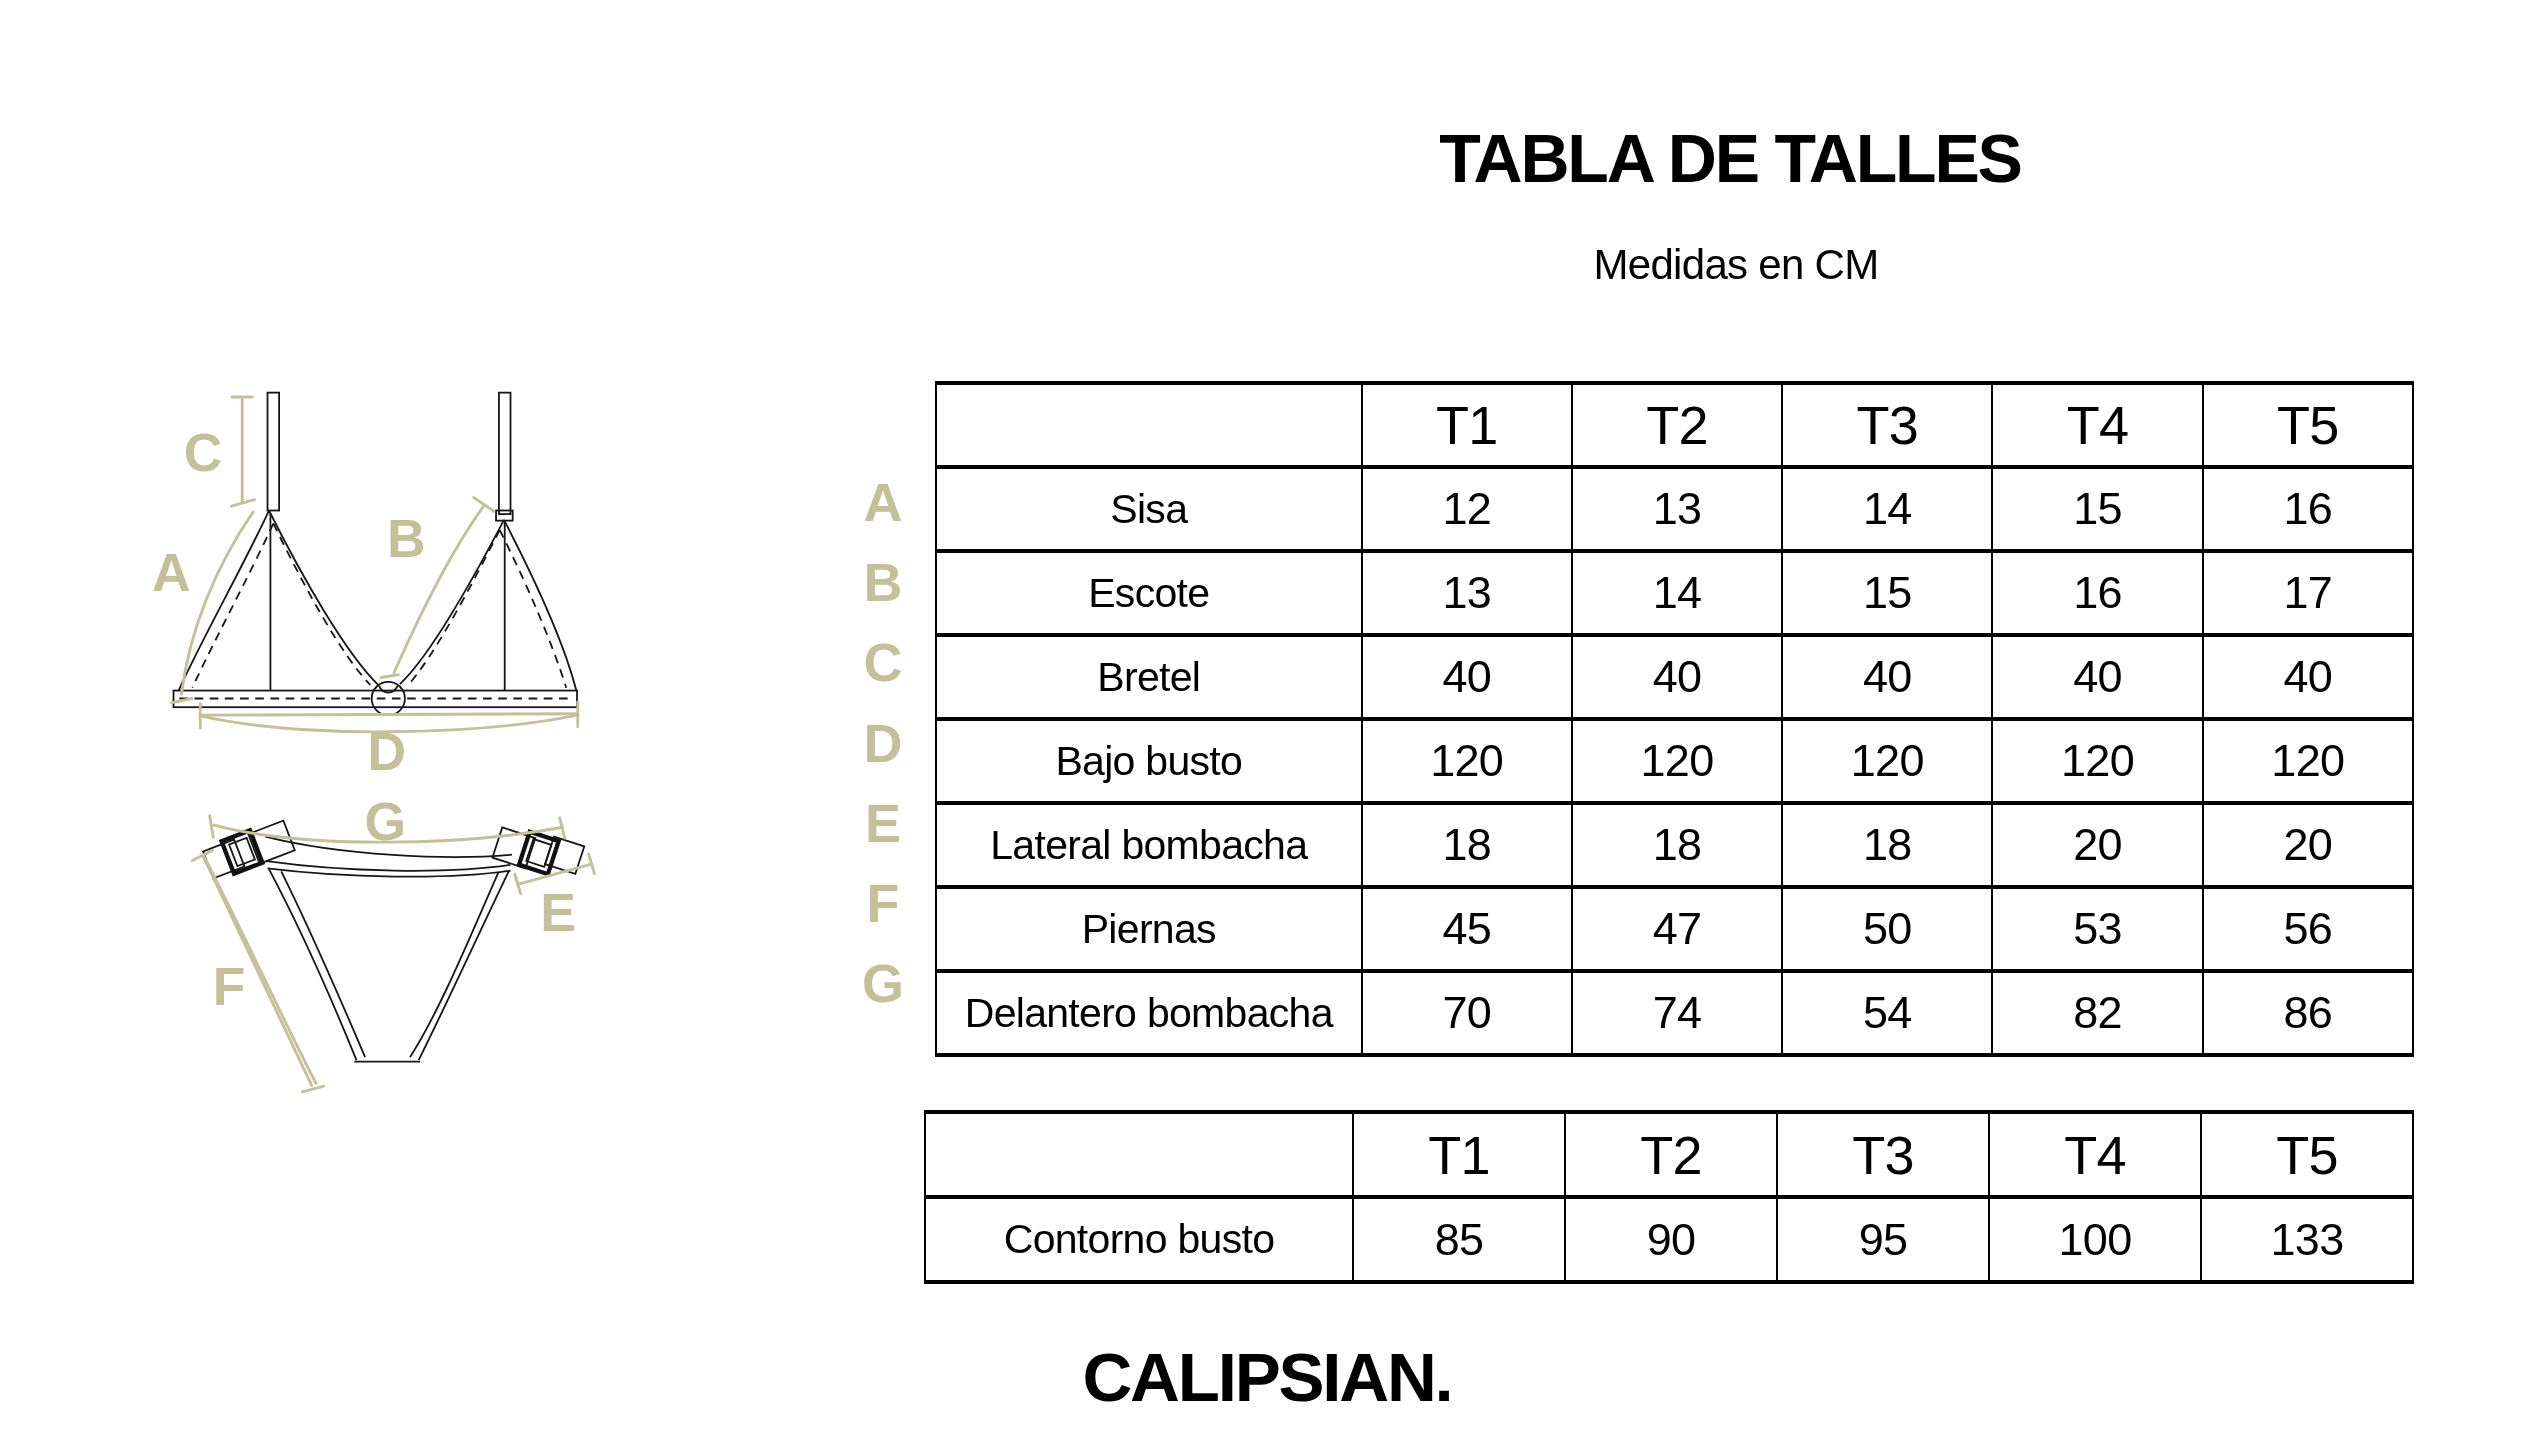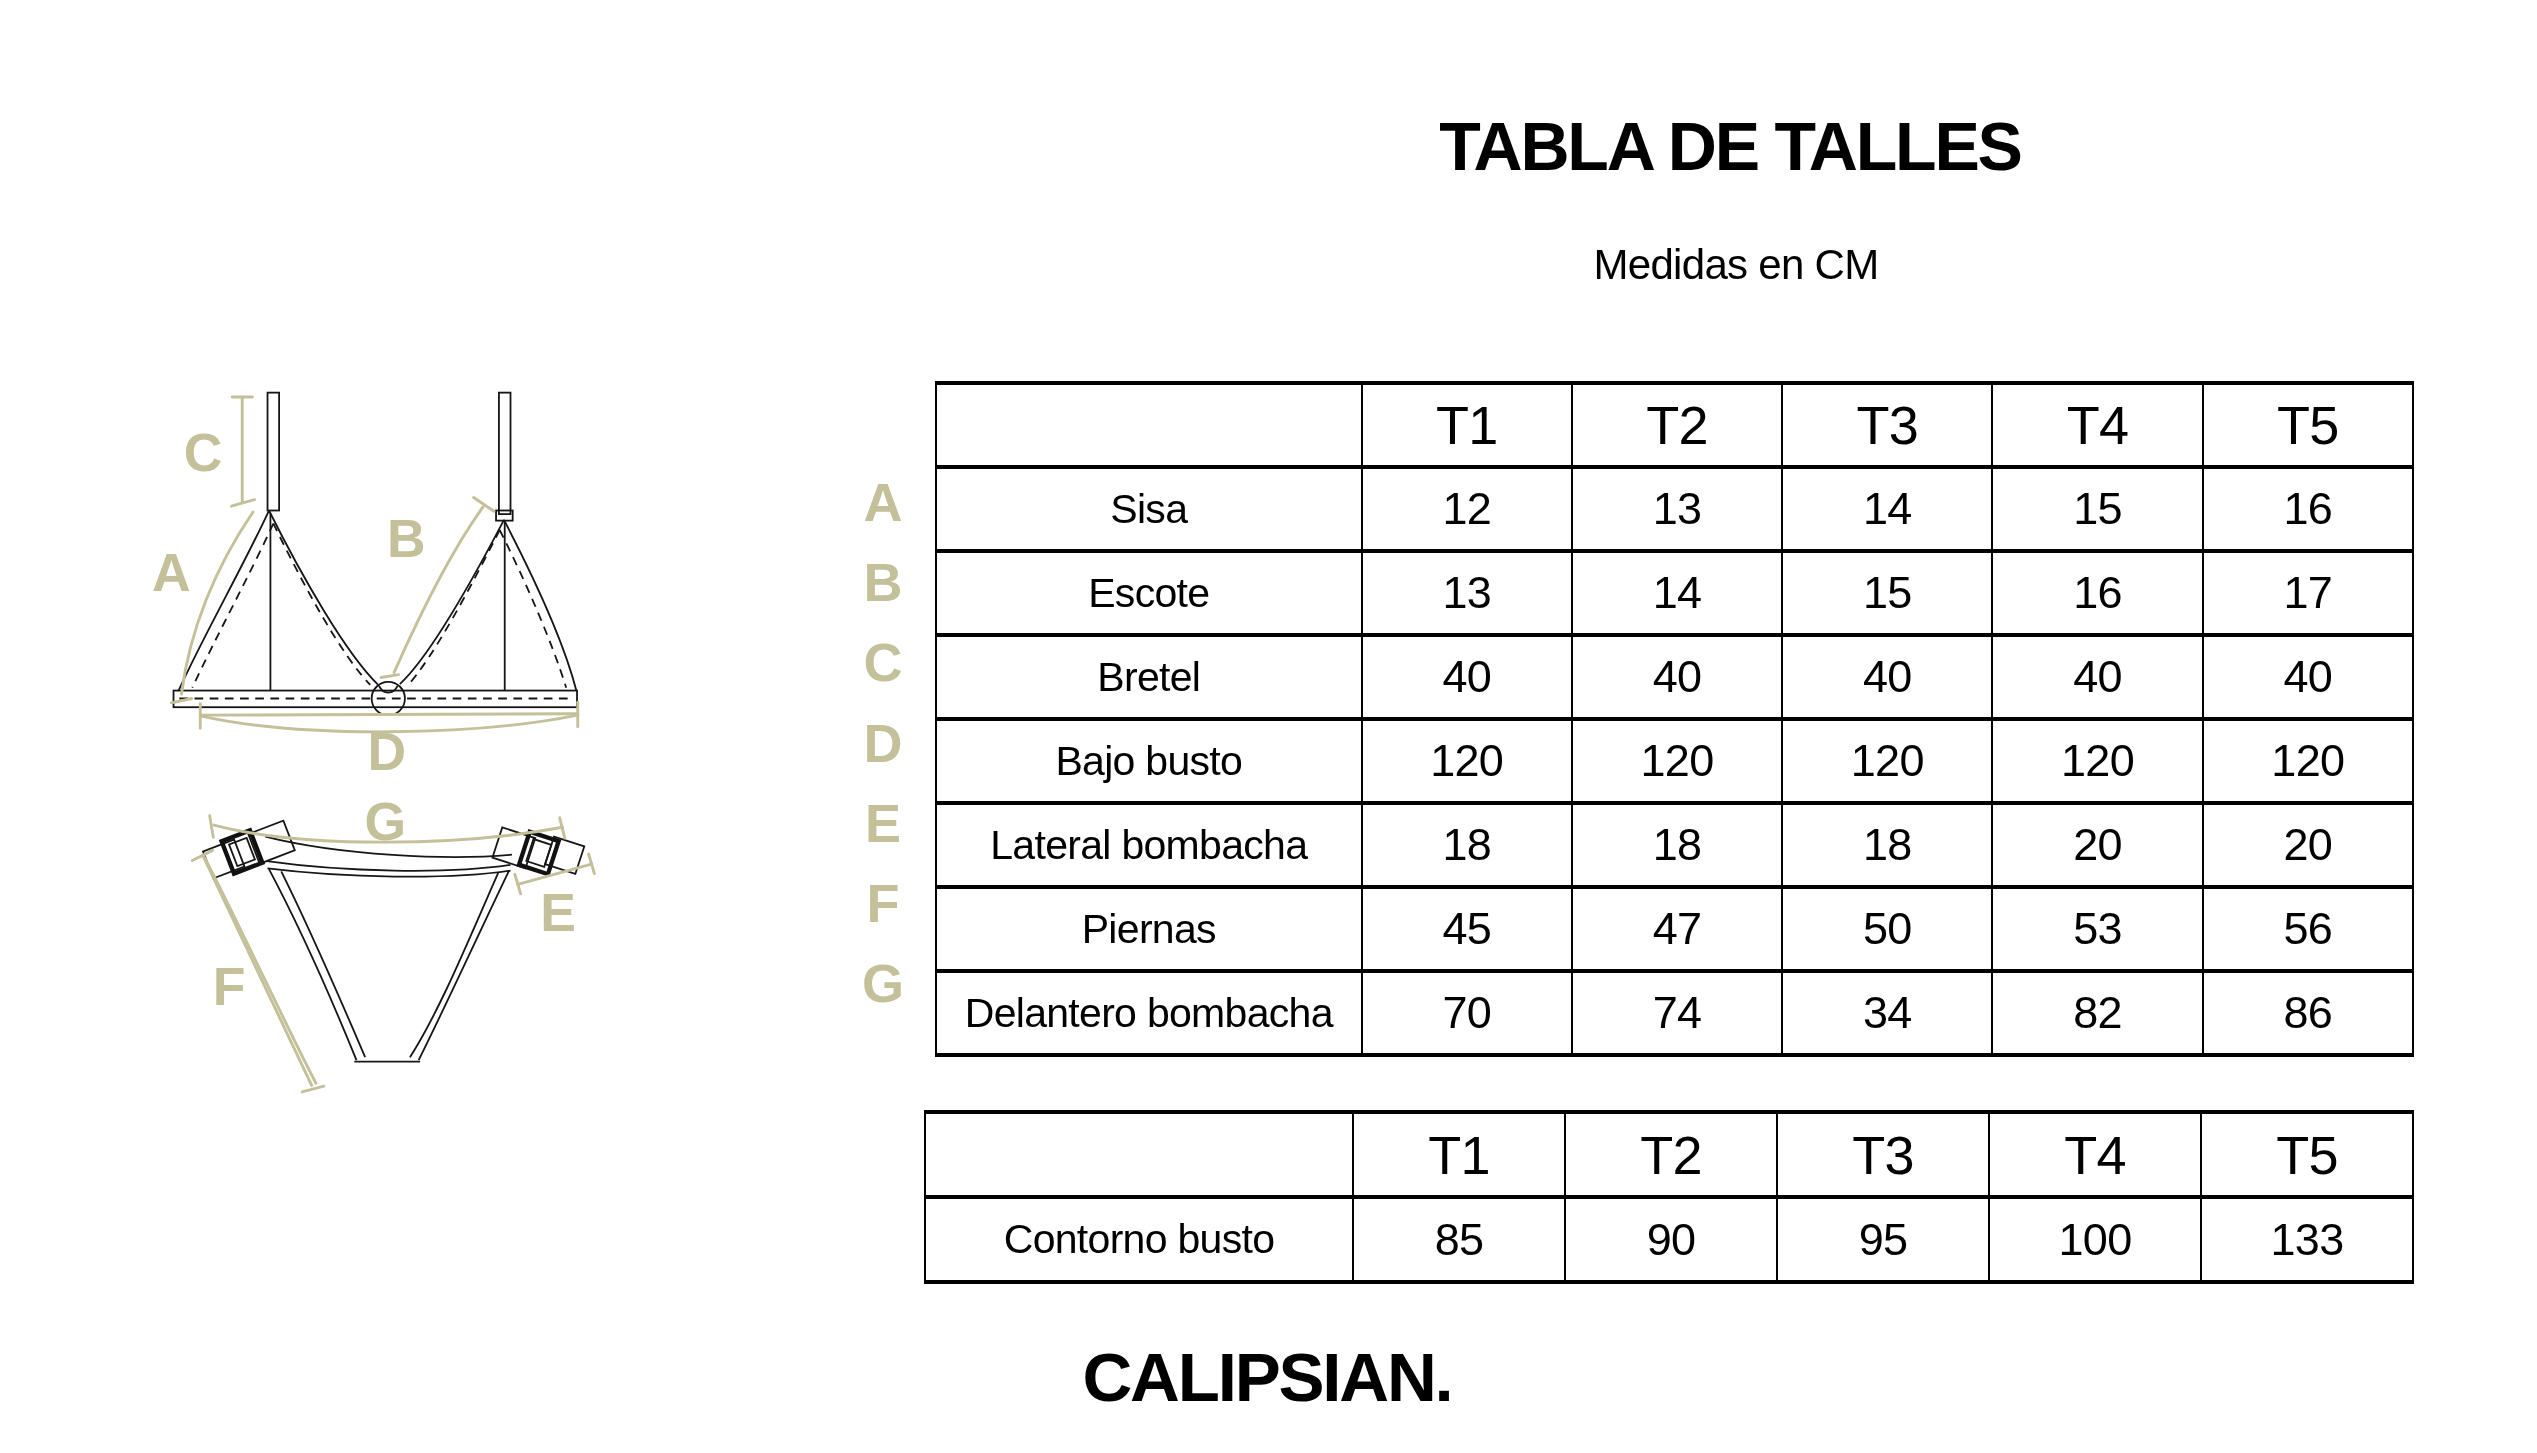--- a/index.html
+++ b/index.html
@@ -5,21 +5,21 @@
   html,body{margin:0;padding:0;background:#ffffff;}
   .canvas{
     position:relative;width:2538px;height:1454px;background:#ffffff;
     font-family:"Liberation Sans",sans-serif;color:#000;overflow:hidden;
   }
   .product-title{
     position:absolute;left:423px;top:230px;transform:translateX(-50%);
     font-size:64px;font-weight:700;letter-spacing:-1.4px;white-space:nowrap;
   }
   .chart-title{
-    position:absolute;left:1730px;top:107px;transform:translateX(-50%);
+    position:absolute;left:1730px;top:119px;transform:translateX(-50%);
     font-size:68px;font-weight:700;letter-spacing:-2.2px;white-space:nowrap;
   }
   .chart-subtitle{
     position:absolute;left:1736px;top:233px;transform:translateX(-50%);
     font-size:42px;font-weight:400;letter-spacing:-0.7px;white-space:nowrap;margin-top:8px;
   }
   .brand{
     position:absolute;left:1267px;top:1338px;transform:translateX(-50%);
     font-size:69px;font-weight:700;letter-spacing:-2.2px;white-space:nowrap;
   }
@@ -232,21 +232,21 @@
           <td class="value-cell">45</td>
           <td class="value-cell">47</td>
           <td class="value-cell">50</td>
           <td class="value-cell">53</td>
           <td class="value-cell">56</td>
         </tr>
         <tr>
           <td class="row-label">Delantero bombacha</td>
           <td class="value-cell">70</td>
           <td class="value-cell">74</td>
-          <td class="value-cell">34</td>
+          <td class="value-cell">54</td>
           <td class="value-cell">82</td>
           <td class="value-cell">86</td>
         </tr>
       </tbody>
   </table>
 
   <table class="sizes" id="bust-table">
     <colgroup>
       <col style="width:428px">
       <col style="width:212px">

